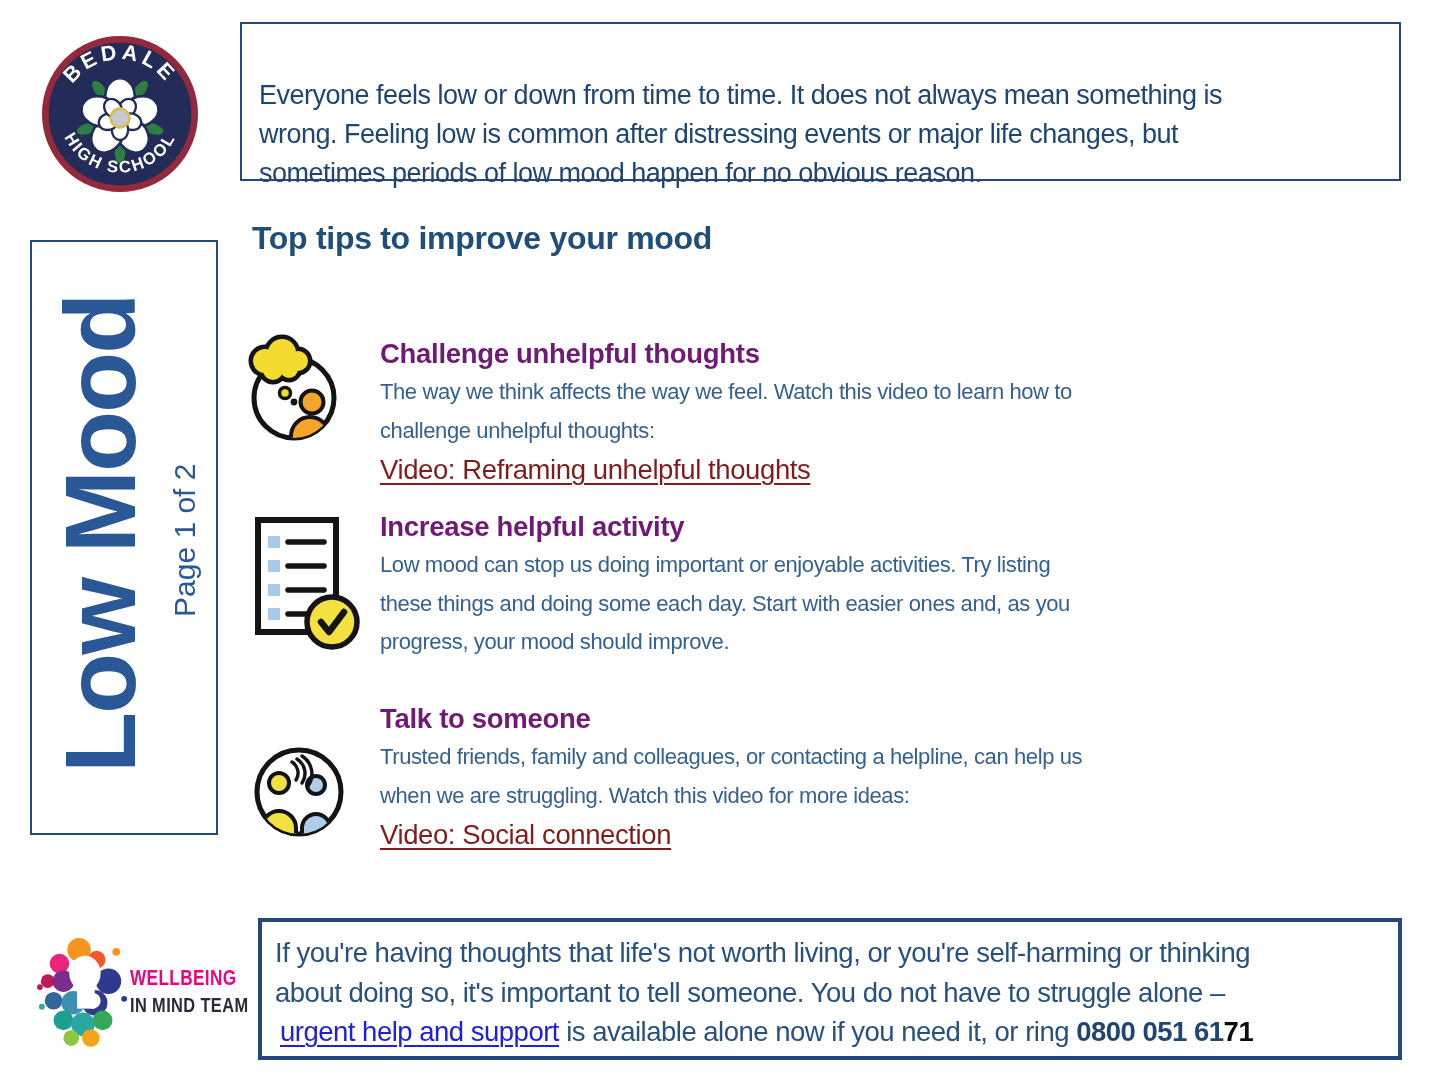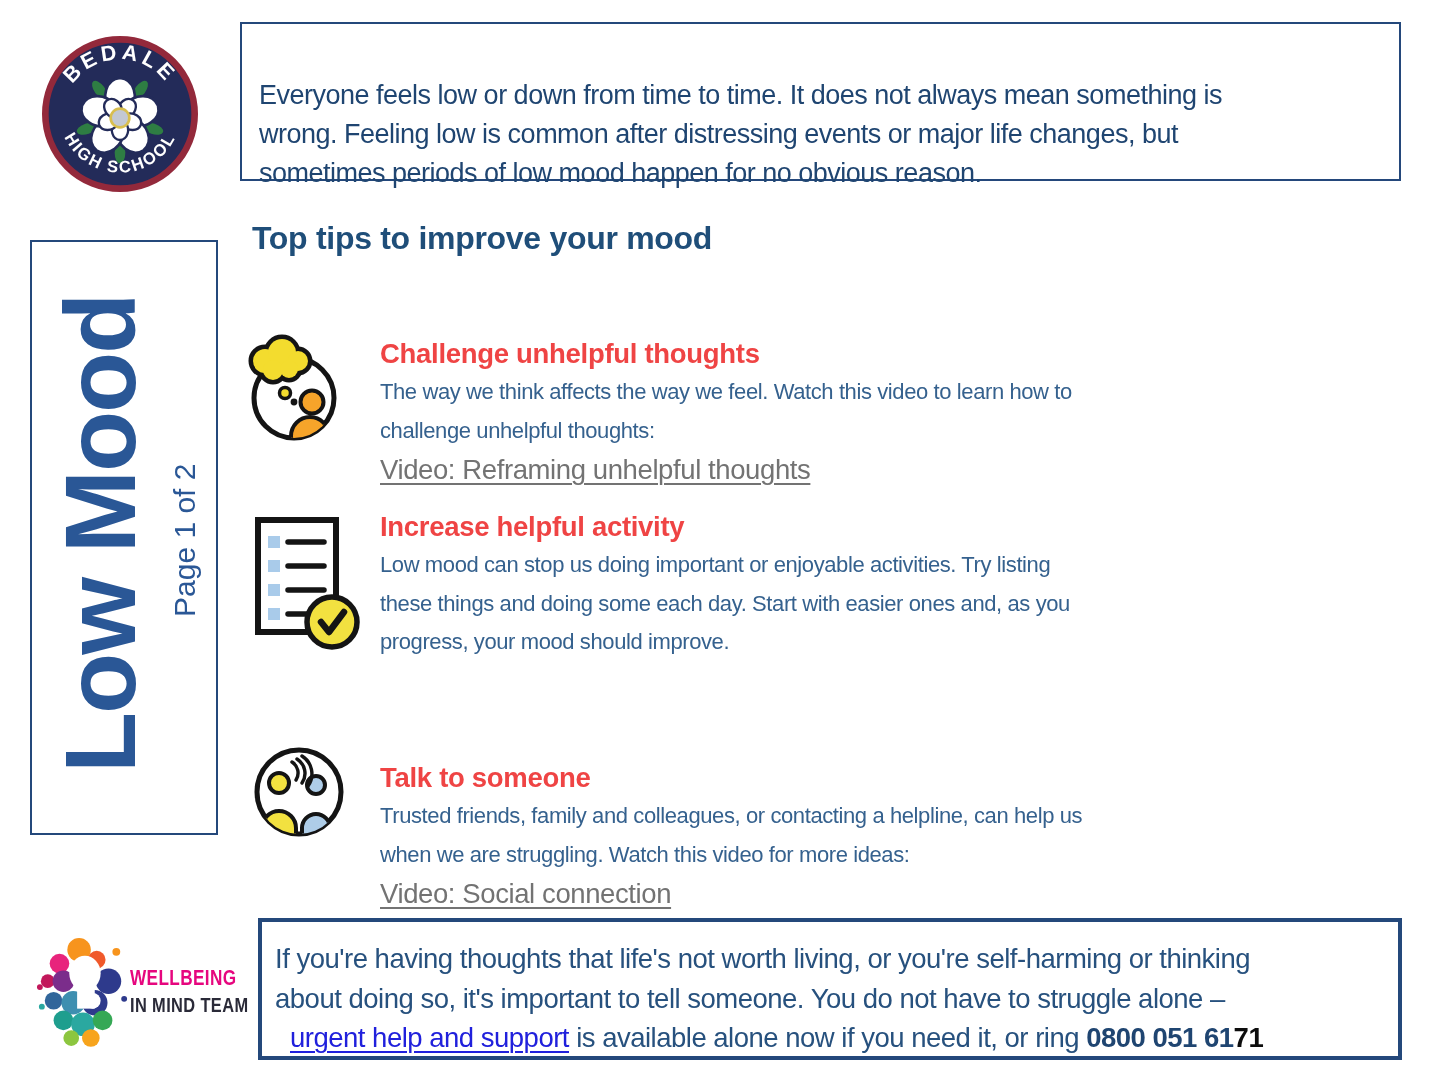--- a/index.html
+++ b/index.html
@@ -18,38 +18,38 @@
   .vtext{writing-mode:vertical-rl;transform:rotate(180deg);color:#2A5796;}
   .lowmood{position:absolute;left:34px;top:258px;width:132px;height:552px;line-height:132px;
            text-align:center;font-size:100px;font-weight:bold;letter-spacing:-2px;}
   .pagelabel{position:absolute;left:160px;top:420px;width:50px;height:240px;line-height:50px;
              text-align:center;font-size:30px;}
 
   
   .tips-heading{position:absolute;left:252px;top:220px;margin:0;font-size:32px;
                 font-weight:bold;color:#1F4E79;letter-spacing:-0.3px;}
   .tip{position:absolute;left:380px;}
-  .tip1{top:335px}.tip2{top:508px}.tip3{top:759px}
-  .tip-title{font-size:27.5px;font-weight:bold;color:#ef4444;line-height:38px;letter-spacing:-0.3px;}
+  .tip1{top:335px}.tip2{top:508px}.tip3{top:700px}
+  .tip-title{font-size:27.5px;font-weight:bold;color:#701a75;line-height:38px;letter-spacing:-0.3px;}
   .tip-body{font-size:22px;color:#35618E;line-height:38.5px;white-space:pre-line;letter-spacing:-0.4px;}
-  .tip-link{display:inline-block;margin-top:1px;font-size:27.5px;line-height:38px;color:#737373;
+  .tip-link{display:inline-block;margin-top:1px;font-size:27.5px;line-height:38px;color:#7f1d1d;
             text-decoration:underline;text-decoration-thickness:2px;text-underline-offset:4px;
             letter-spacing:-0.4px;cursor:pointer;}
   .tip-icon{position:absolute;}
   .icon1{left:234px;top:334px;width:116px;height:116px;}
   .icon2{left:244px;top:512px;width:122px;height:142px;}
   .icon3{left:241px;top:734px;width:116px;height:116px;}
 
   
   .crisis-box{position:absolute;left:258px;top:918px;width:1144px;height:142px;
-              border:4px solid #24487B;box-sizing:border-box;padding:17px 8px 0 13px;
+              border:4px solid #24487B;box-sizing:border-box;padding:11px 8px 0 13px;
               font-size:27.5px;line-height:39.5px;color:#27517E;letter-spacing:-0.5px;}
   .cb-line{display:block;}
   .cb-link{color:#2020DC;text-decoration:underline;text-decoration-thickness:2px;
-           text-underline-offset:4px;margin-left:15px;cursor:pointer;}
+           text-underline-offset:4px;margin-left:5px;cursor:pointer;}
   .phone-navy{color:#1F4571;font-weight:bold;}
   .phone-black{color:#0d0d0d;font-weight:bold;}
 
   .wimt{position:absolute;left:34px;top:924px;width:206px;height:134px;
         display:flex;align-items:center;}
   .wimt-blob{width:98px;height:128px;flex:0 0 auto;}
   .wimt-text{display:flex;flex-direction:column;margin-left:-2px;}
   .wimt-l1{font-size:22px;font-weight:bold;color:#E6067E;transform:scaleX(0.78);
            transform-origin:left center;white-space:nowrap;letter-spacing:0.5px;}
   .wimt-l2{font-size:21px;font-weight:bold;color:#2A2A38;transform:scaleX(0.78);

